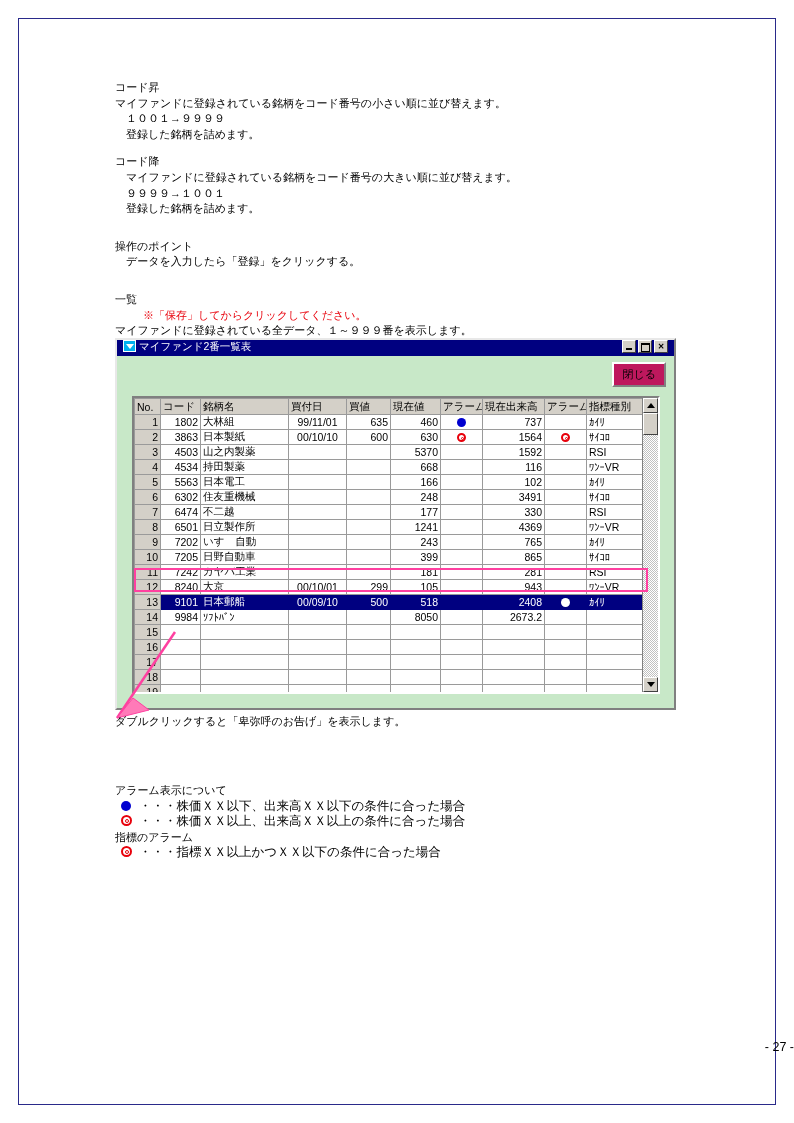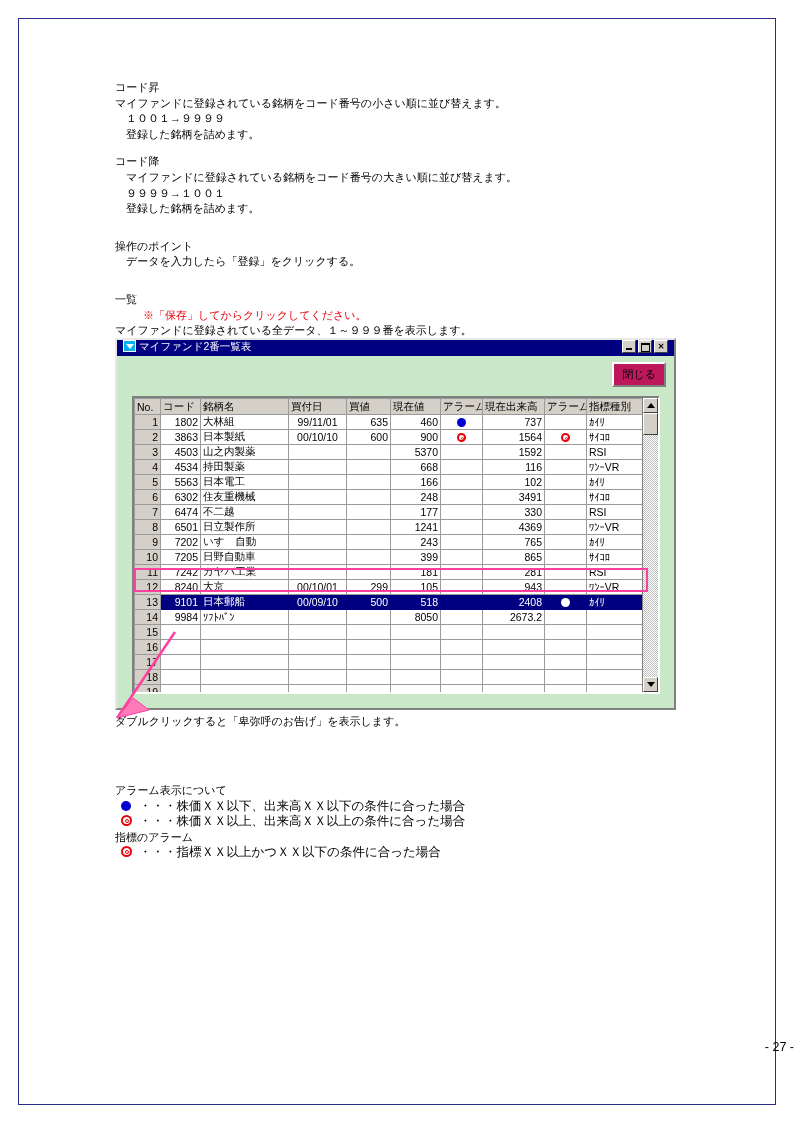--- a/index.html
+++ b/index.html
@@ -393,21 +393,21 @@
                 <td class="num">737</td>
                 <td class="ctr"></td>
                 <td>ｶｲﾘ</td>
               </tr>
               <tr>
                 <td class="rowhdr">2</td>
                 <td class="num">3863</td>
                 <td>日本製紙</td>
                 <td class="ctr">00/10/10</td>
                 <td class="num">600</td>
-                <td class="num">900</td>
+                <td class="num">630</td>
                 <td class="ctr"><span class="mark-circ"></span></td>
                 <td class="num">1564</td>
                 <td class="ctr"><span class="mark-circ"></span></td>
                 <td>ｻｲｺﾛ</td>
               </tr>
               <tr>
                 <td class="rowhdr">3</td>
                 <td class="num">4503</td>
                 <td>山之内製薬</td>
                 <td class="ctr"></td>

